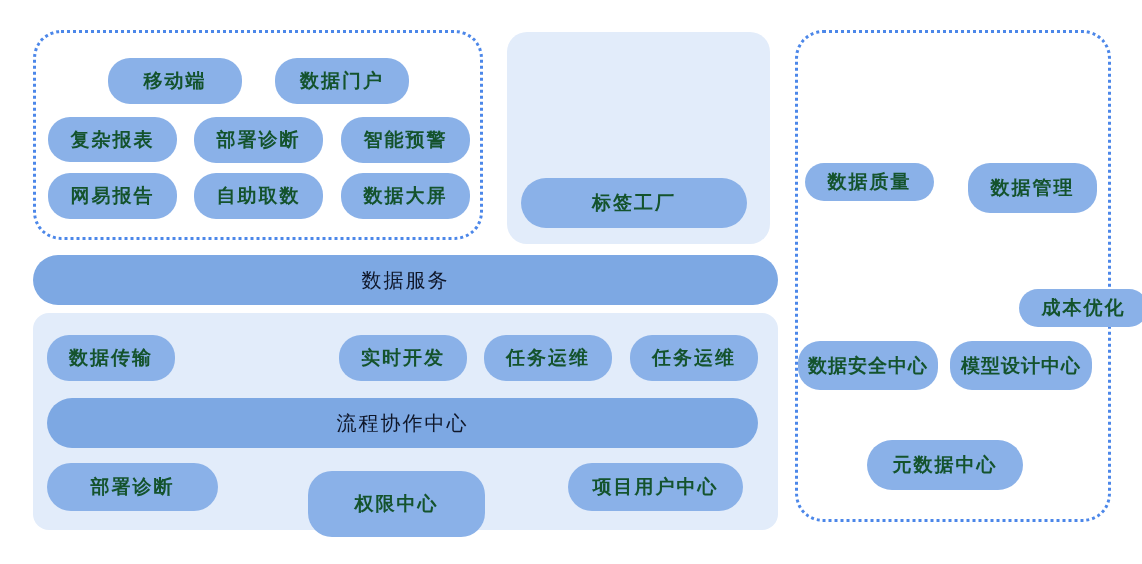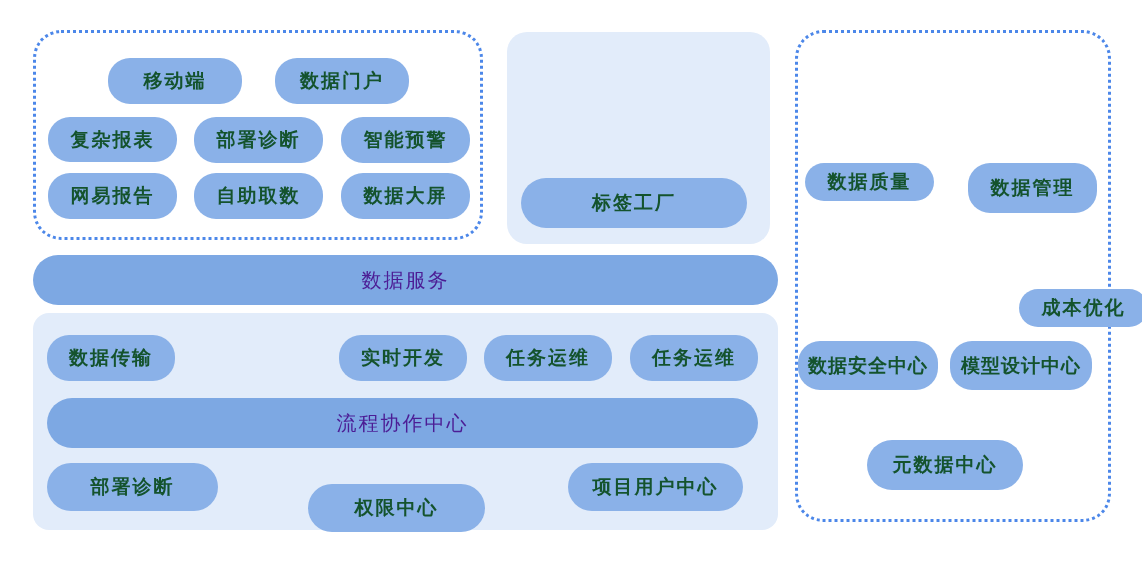--- a/index.html
+++ b/index.html
@@ -40,21 +40,21 @@
     white-space: nowrap;
     box-sizing: border-box;
     font-weight: bold;
   }
   .bar {
     position: absolute;
     display: flex;
     align-items: center;
     justify-content: center;
     background: #7da8e3;
-    color: #4c1d95;
+    color: #0f172a;
     border-radius: 25px;
     font-size: 20px;
     letter-spacing: 2px;
     box-sizing: border-box;
   }
 </style>
 </head>
 <body>
 
 <div class="canvas">
@@ -80,21 +80,21 @@
   <div class="panel-light" style="left:33px; top:313px; width:745px; height:217px; border-radius:16px;"></div>
 
   <div class="pill" style="left:47px; top:335px; width:128px; height:46px;">数据传输</div>
   <div class="pill" style="left:339px; top:335px; width:128px; height:46px;">实时开发</div>
   <div class="pill" style="left:484px; top:335px; width:128px; height:46px;">任务运维</div>
   <div class="pill" style="left:630px; top:335px; width:128px; height:46px;">任务运维</div>
 
   <div class="bar" style="left:47px; top:398px; width:711px; height:50px;">流程协作中心</div>
 
   <div class="pill" style="left:47px; top:463px; width:171px; height:48px; border-radius:24px;">部署诊断</div>
-  <div class="pill" style="left:308px; top:484px; width:177px; height:48px; border-radius:24px;">权限中心</div>
+  <div class="pill" style="left:308px; top:471px; width:177px; height:66px; border-radius:24px;">权限中心</div>
   <div class="pill" style="left:568px; top:463px; width:175px; height:48px; border-radius:24px;">项目用户中心</div>
 
   <div class="panel-dotted" style="left:795px; top:30px; width:316px; height:492px;"></div>
 
 
   <div class="pill" style="left:805px; top:163px; width:129px; height:38px;">数据质量</div>
   <div class="pill" style="left:968px; top:163px; width:129px; height:50px;">数据管理</div>
 
   <div class="pill" style="left:1019px; top:257px; width:129px; height:38px;margin-top:32px;">成本优化</div>
 

